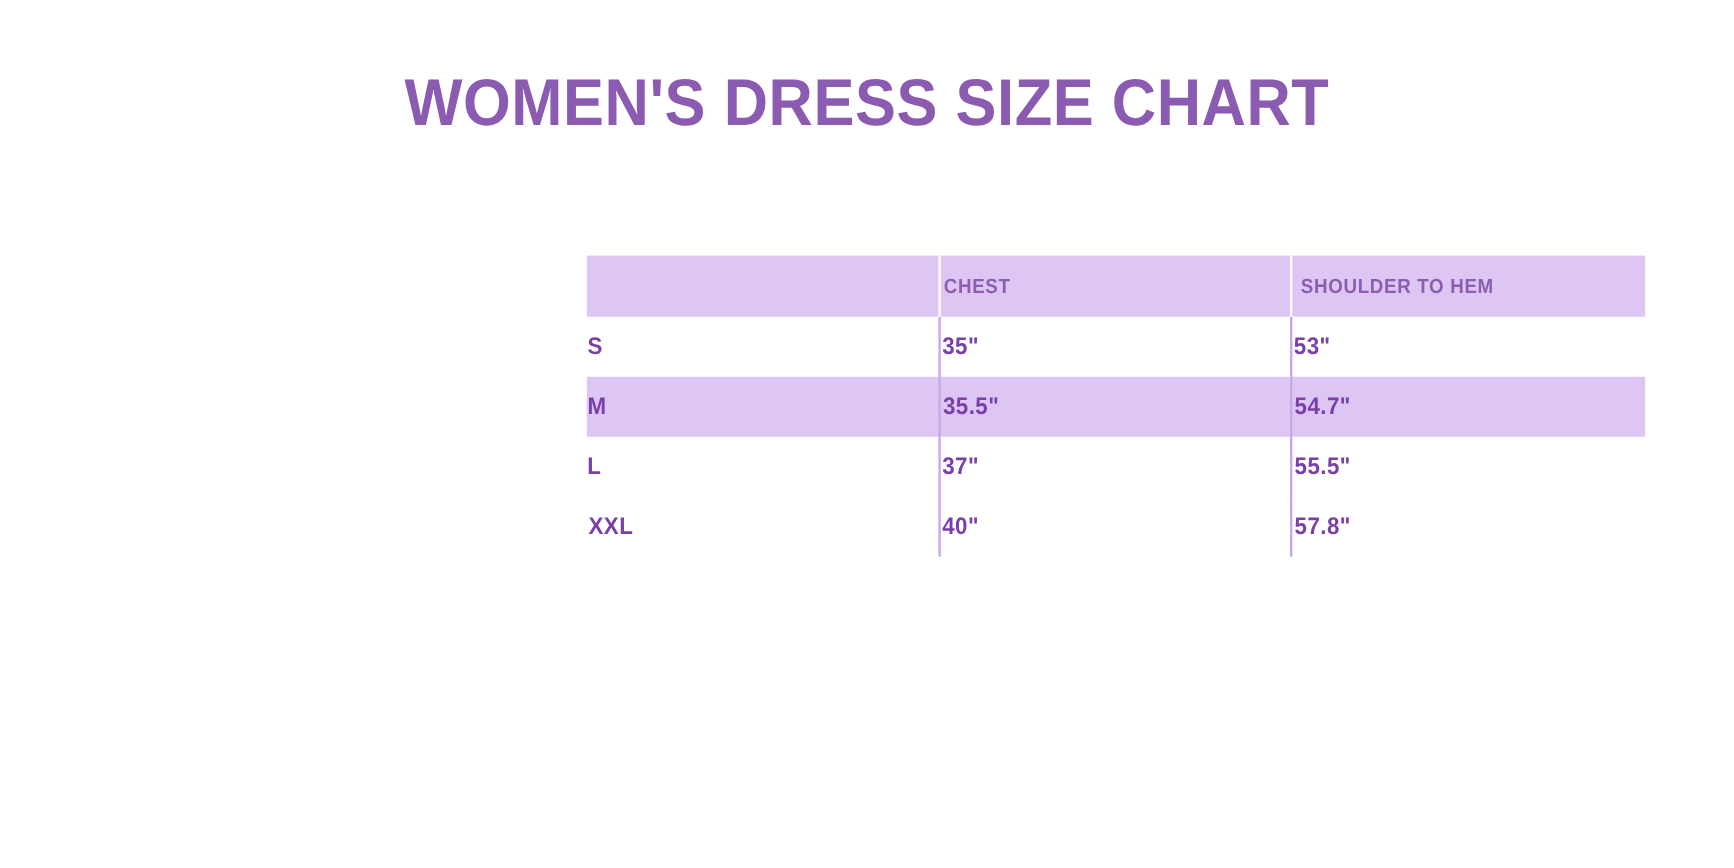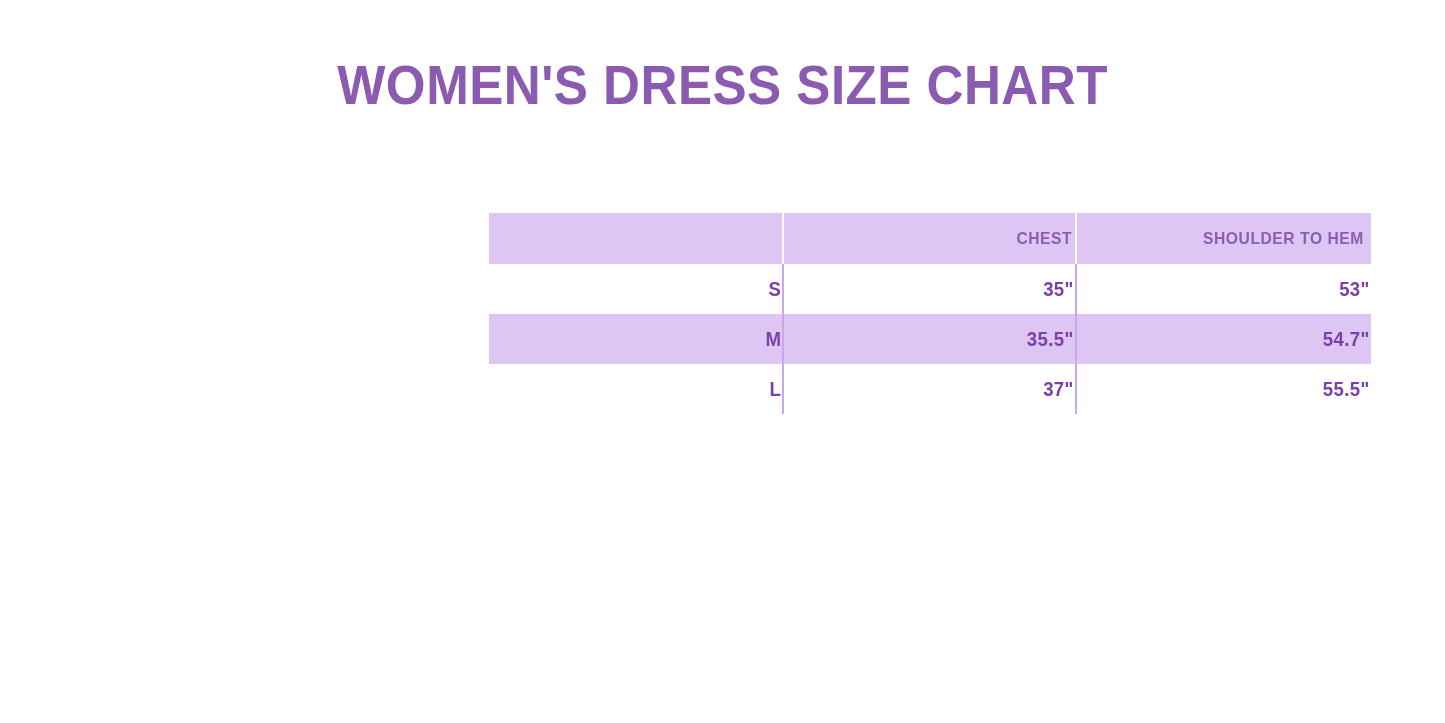--- a/index.html
+++ b/index.html
@@ -48,21 +48,21 @@
     width: 882px;
     border-collapse: collapse;
     table-layout: fixed;
   }
 
   .size-table td,
   .size-table th {
     padding: 0;
     margin: 0;
     height: 50px;
-    text-align: right;
+    text-align: left;
     vertical-align: middle;
     font-family: "Liberation Sans", sans-serif;
     font-weight: bold;
     border: 0;
   }
 
   
   .col-size  { width: 294px; }
   .col-chest { width: 293px; }
   .col-hem   { width: 295px; }
@@ -166,18 +166,29 @@
         </td>
         <td class="div-left">
           <span class="cell-text">37"</span>
         </td>
         <td class="div-left">
           <span class="cell-text">55.5"</span>
         </td>
       </tr>
 
 
+      <tr class="row-light">
+        <td>
+          <span class="cell-text">XXL</span>
+        </td>
+        <td class="div-left">
+          <span class="cell-text">40"</span>
+        </td>
+        <td class="div-left">
+          <span class="cell-text">57.8"</span>
+        </td>
+      </tr>
 
 
     </tbody>
   </table>
 
 </div>
 
 </body></html>

